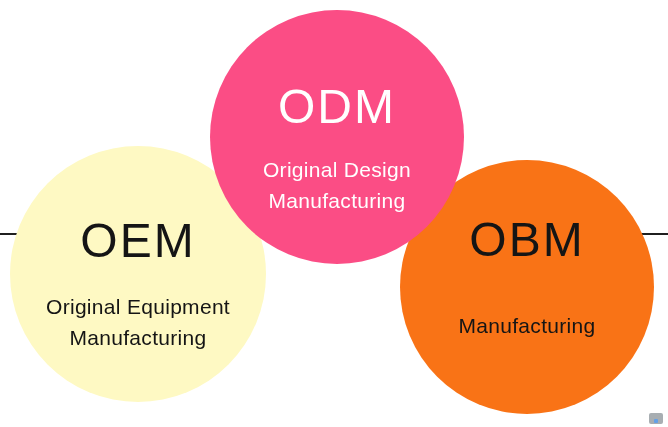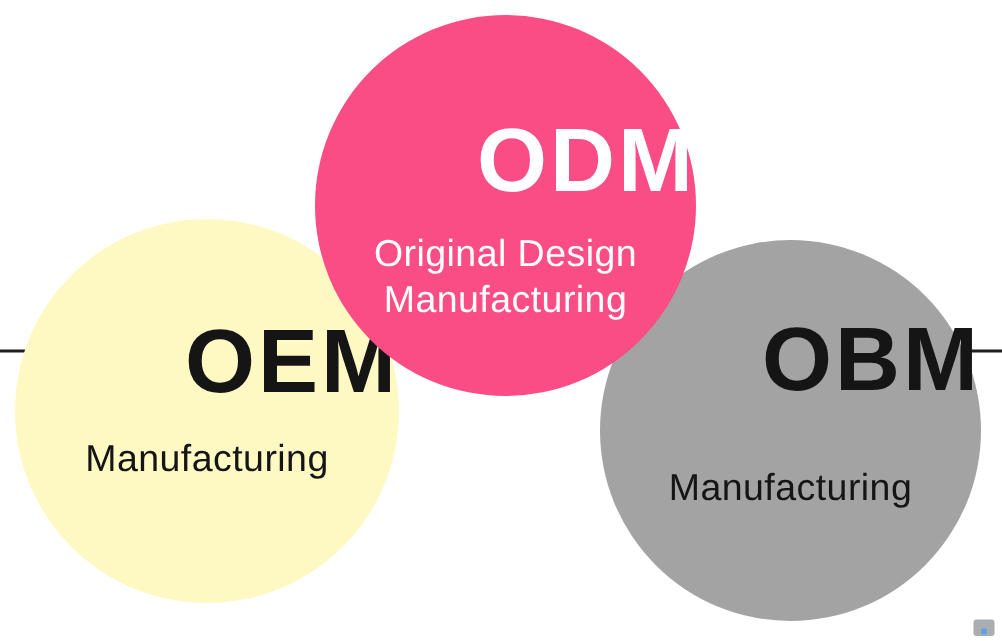--- a/index.html
+++ b/index.html
@@ -48,35 +48,34 @@
     top: 160px;
     width: 254px;
     height: 254px;
     z-index: 1;
   }
   .acronym {
     position: absolute;
     left: 0;
     width: 100%;
     transform: translateY(-50%);
-    font-size: 60px;
-    font-weight: 700;
+    font-size: 48px;
+    font-weight: 400;
     letter-spacing: 2px;
     line-height: 1;
     white-space: nowrap;
-    text-align: right;
   }
   .circle-odm .acronym { top: 97px; }
   .circle-oem .acronym { top: 95px; }
   .circle-obm .acronym { top: 80px; }
   .desc {
     position: absolute;
     left: 0;
     width: 100%;
-    font-size: 25px;
+    font-size: 21px;
     font-weight: 400;
     letter-spacing: 0.3px;
     line-height: 31px;
     white-space: nowrap;
   }
   .circle-odm .desc { top: 144px; }
   .circle-oem .desc { top: 145px; }
   .circle-obm .desc { top: 150px; }
   .corner-artifact {
     position: absolute;
@@ -102,25 +101,26 @@
 </head>
 <body>
 
 <div class="stage">
 
   <div class="divider" style="background: rgb(31, 31, 31);"></div>
 
   <div class="circle circle-oem" style="background: #fef9c3; color: rgb(21, 21, 21);">
     <div class="acronym">OEM</div>
     <div class="desc">
+      <div>Original Equipment</div>
       <div>Manufacturing</div>
     </div>
   </div>
 
-  <div class="circle circle-obm" style="background: #a3a3a3; color: rgb(21, 21, 21);">
+  <div class="circle circle-obm" style="background: #f97316; color: rgb(21, 21, 21);">
     <div class="acronym">OBM</div>
     <div class="desc">
       <div>Manufacturing</div>
     </div>
   </div>
 
   <div class="circle circle-odm" style="background: rgb(251, 77, 133); color: rgb(255, 255, 255);">
     <div class="acronym">ODM</div>
     <div class="desc">
       <div>Original Design</div>

